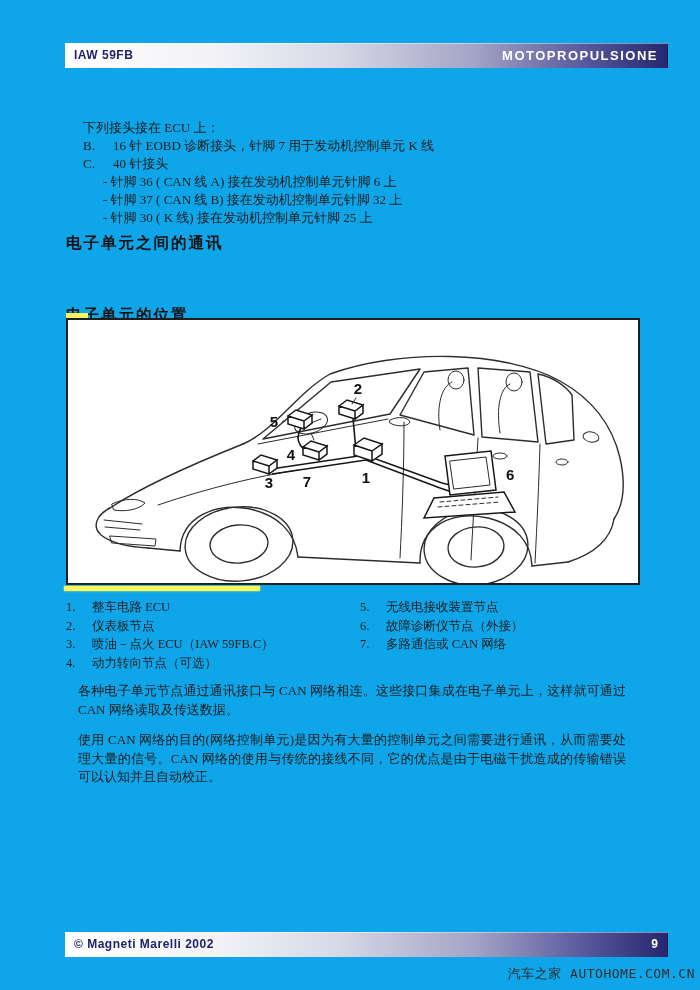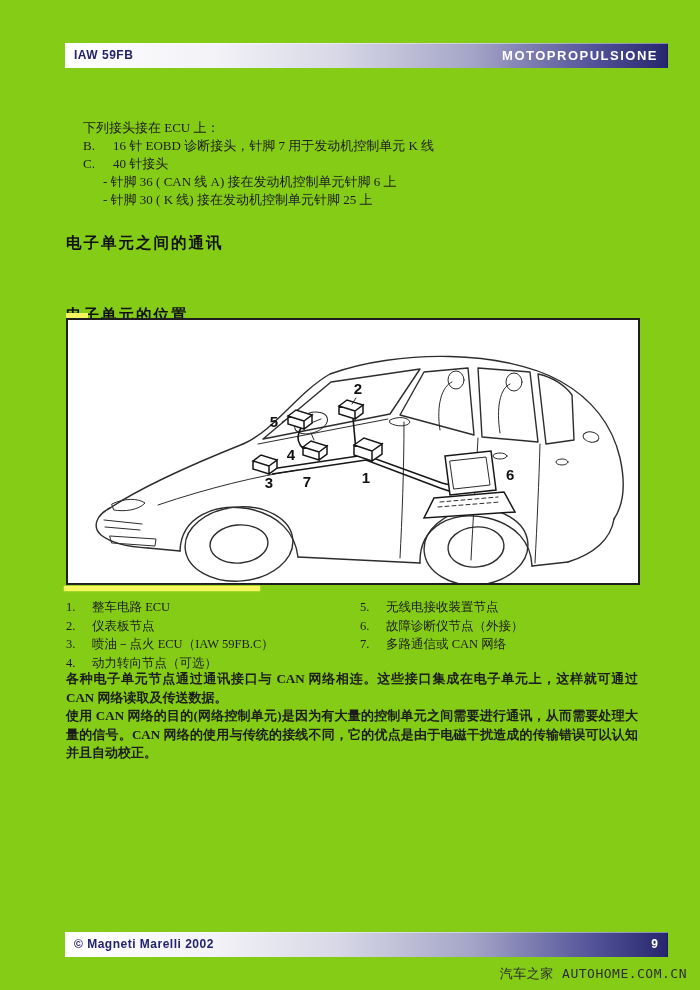--- a/index.html
+++ b/index.html
@@ -1,19 +1,19 @@
 <!DOCTYPE html>
 <html><head>
 <meta charset="utf-8">
 <style>
   * { margin:0; padding:0; box-sizing:border-box; }
   html,body { background:#e8e8e8; }
   .page {
     position:relative; width:700px; height:990px; margin:0 auto;
-    background:#84cc16; overflow:hidden;
+    background:#0ea5e9; overflow:hidden;
     font-family:"Liberation Serif","DejaVu Serif",serif;
     color:#1c1c1c;
   }
   
   .gradbar {
     position:absolute; left:65px; width:603px; height:25px;
     background:linear-gradient(90deg,#ffffff 0%,#f2f2f7 25%,#d8d8e7 45%,#a3a3c6 68%,#55559b 87%,#26266e 100%);
     box-shadow:inset 0 1px 0 rgba(255,255,255,0.45), inset -1px 0 0 #1b1b5e;
   }
   .gradbar .bar-left {
@@ -62,25 +62,25 @@
   
   #legend { position:absolute; left:66px; top:598px; width:574px; font-size:12.5px; line-height:18.5px; }
   .leg-col { position:absolute; top:0; }
   #leg-left { left:0; width:290px; }
   #leg-right { left:294px; width:280px; }
   .leg-row { display:flex; }
   .leg-row .num { width:26px; flex:0 0 26px; }
 
   
   #paras { top:670px; font-size:13px; line-height:18.5px; text-align:justify; }
-  #paras p { margin:0;font-weight:bold; }
+  #paras p { margin:12px; }
 
   
   #watermark {
-    position:absolute; right:13px; top:965px;
+    position:absolute; right:5px; top:965px;
     font-family:"DejaVu Sans Mono","Liberation Mono",monospace;
     font-size:13px; color:#2e2e2e; letter-spacing:0.5px;margin-left:20px;
   }
 </style>
 </head>
 <body>
 
 <div class="page">
 
   <div class="gradbar" id="header-bar">
@@ -92,20 +92,21 @@
     <div>下列接头接在 ECU 上：</div>
     <div class="intro-row">
       <span class="ltr">B.</span>
       <span>16 针 EOBD 诊断接头，针脚 7 用于发动机控制单元 K 线</span>
     </div>
     <div class="intro-row">
       <span class="ltr">C.</span>
       <span>40 针接头</span>
     </div>
     <div class="subitem">- 针脚 36 ( CAN 线 A) 接在发动机控制单元针脚 6 上</div>
+    <div class="subitem">- 针脚 37 ( CAN 线 B) 接在发动机控制单元针脚 32 上</div>
     <div class="subitem">- 针脚 30 ( K 线) 接在发动机控制单元针脚 25 上</div>
   </div>
 
   <div class="hd" id="hd1">电子单元之间的通讯</div>
 
   <div class="hd" id="hd2">电子单元的位置</div>
 
   <div id="diagram-box">
     <div class="hl" id="hl-top"></div>
     <div class="hl" id="hl-bottom"></div>

